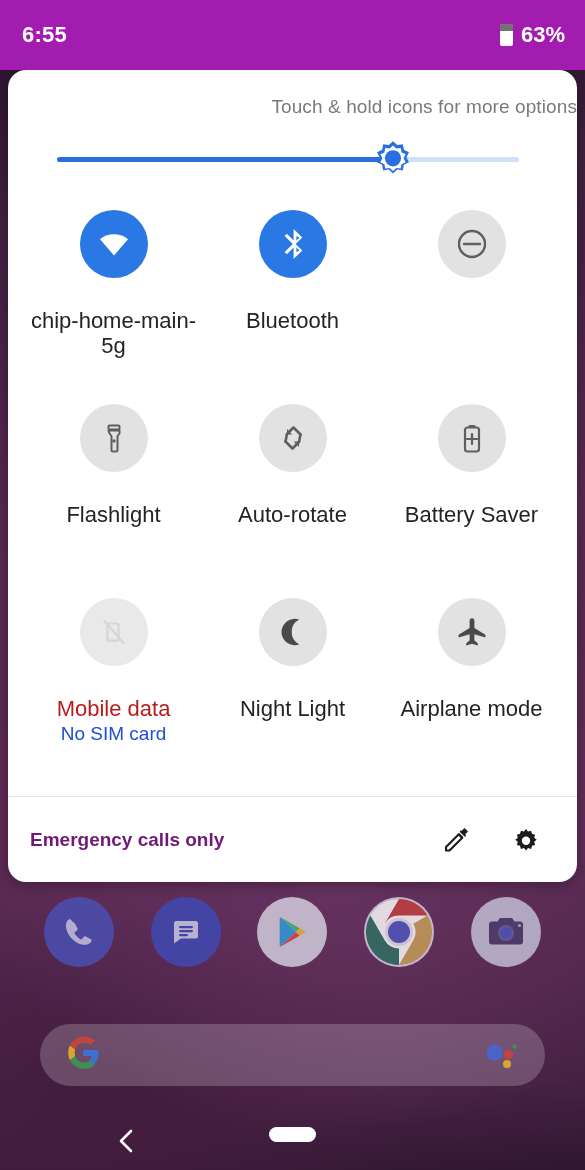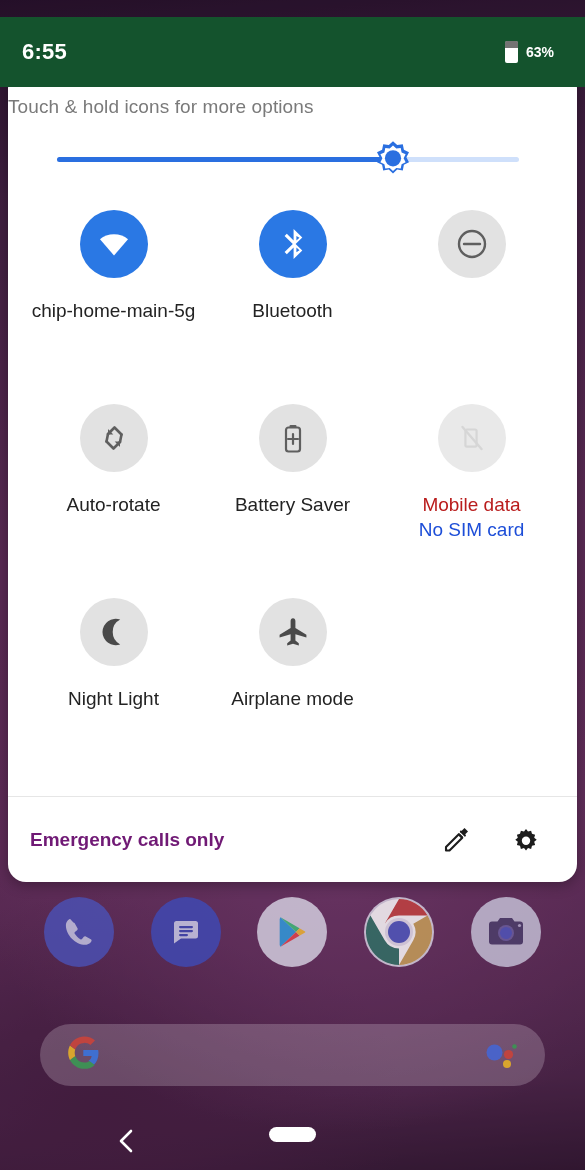--- a/index.html
+++ b/index.html
@@ -27,33 +27,32 @@
   #wallpaper-dim {
     position: absolute; left: 0; top: 0;
     width: 585px; height: 1170px;
     background: rgba(20,6,22,0.30);
   }
 
   
   #statusbar {
     position: absolute; left: 0; top: 0;
     width: 585px; height: 70px;
-    background: #14532d;
+    background: #a21caf;
     display: flex; align-items: center;
     justify-content: space-between;
-    padding: 0 31px 0 22px;
+    padding: 0 20px 0 22px;
     z-index: 40;
-    margin-top: 17px;
   }
   #clock {
     color: #fff; font-size: 22px; font-weight: bold;
     letter-spacing: 0.2px;
   }
   #status-right { display: flex; align-items: center; gap: 8px; }
-  #battery-pct { color: #fff; font-size: 14px; font-weight: bold; }
+  #battery-pct { color: #fff; font-size: 22px; font-weight: bold; }
   .battery-glyph {
     position: relative; width: 13px; height: 22px;
     border-radius: 2px; background: #fff;
     overflow: hidden;
   }
   .battery-glyph::before {
     content: ""; position: absolute; left: 4px; top: -3px;
     width: 5px; height: 4px; background: #fff; border-radius: 1px;
   }
   .battery-glyph::after {
@@ -65,21 +64,21 @@
   #qs-panel {
     position: absolute; left: 8px; top: 70px;
     width: 569px; height: 812px;
     background: #ffffff;
     border-radius: 18px;
     z-index: 30;
     box-shadow: 0 3px 14px rgba(0,0,0,0.30);
     overflow: hidden;
   }
   #qs-hint {
-    text-align: left;
+    text-align: right;
     color: #7a7a7a;
     font-size: 19px;
     padding-top: 26px;
     letter-spacing: .1px;
   }
 
   
   #brightness-row {
     position: relative;
     height: 56px;
@@ -115,22 +114,22 @@
     cursor: pointer;
   }
   .tile-icon {
     width: 68px; height: 68px; border-radius: 50%;
     display: flex; align-items: center; justify-content: center;
     background: #e2e2e2;
   }
   .tile-icon.active { background: #2a78e4; }
   .tile-icon.disabled { background: #e9e9e9; }
   .tile-label {
-    margin-top: 20px;
-    font-size: 19px;
+    margin-top: 30px;
+    font-size: 22px;
     color: #232323;
     text-align: center;
     line-height: 25px;
     max-width: 180px;
   }
   .tile-label.dim { color: #b91c1c; }
   .tile-sub {
     font-size: 19px;
     color: #1d4ed8;
     text-align: center;
@@ -263,20 +262,30 @@
 
       <div class="tile">
         <div class="tile-icon">
           <svg width="36" height="36" viewBox="0 0 36 36">
             <circle cx="18" cy="18" r="13" fill="none" stroke="#5f5f5f" stroke-width="2.4"></circle>
             <line x1="10" y1="18" x2="26" y2="18" stroke="#5f5f5f" stroke-width="2.4" stroke-linecap="round"></line>
           </svg>
         </div>
       </div>
 
+      <div class="tile">
+        <div class="tile-icon">
+          <svg width="34" height="34" viewBox="0 0 34 34">
+            <rect x="11.5" y="4.5" width="11" height="4" rx="1" fill="none" stroke="#5f5f5f" stroke-width="2"></rect>
+            <path d="M11.5 9.5 h11 v3 l-2 2.5 v14 a1.5 1.5 0 0 1 -1.5 1.5 h-3 a1.5 1.5 0 0 1 -1.5 -1.5 v-14 l-2 -2.5 z" fill="none" stroke="#5f5f5f" stroke-width="2" stroke-linejoin="round"></path>
+            <circle cx="17" cy="20" r="1.7" fill="#5f5f5f"></circle>
+          </svg>
+        </div>
+        <div class="tile-label">Flashlight</div>
+      </div>
 
       <div class="tile">
         <div class="tile-icon">
           <svg width="36" height="36" viewBox="0 0 36 36">
             <path d="M12.0 14.0 L18.5 7.5 L25.5 14.5" fill="none" stroke="#5f5f5f" stroke-width="2.6" stroke-linecap="round" stroke-linejoin="round"></path>
             <path d="M12.0 9.0 L12.0 14.6 L17.3 14.6" fill="#5f5f5f"></path>
             <path d="M24.0 22.0 L17.5 28.5 L10.5 21.5" fill="none" stroke="#5f5f5f" stroke-width="2.6" stroke-linecap="round" stroke-linejoin="round"></path>
             <path d="M24.0 27.0 L24.0 21.4 L18.7 21.4" fill="#5f5f5f"></path>
             <line x1="25.5" y1="14.5" x2="24.0" y2="22.0" stroke="#5f5f5f" stroke-width="2.6" stroke-linecap="round"></line>
             <line x1="12.0" y1="14.0" x2="10.5" y2="21.5" stroke="#5f5f5f" stroke-width="2.6" stroke-linecap="round"></line>

